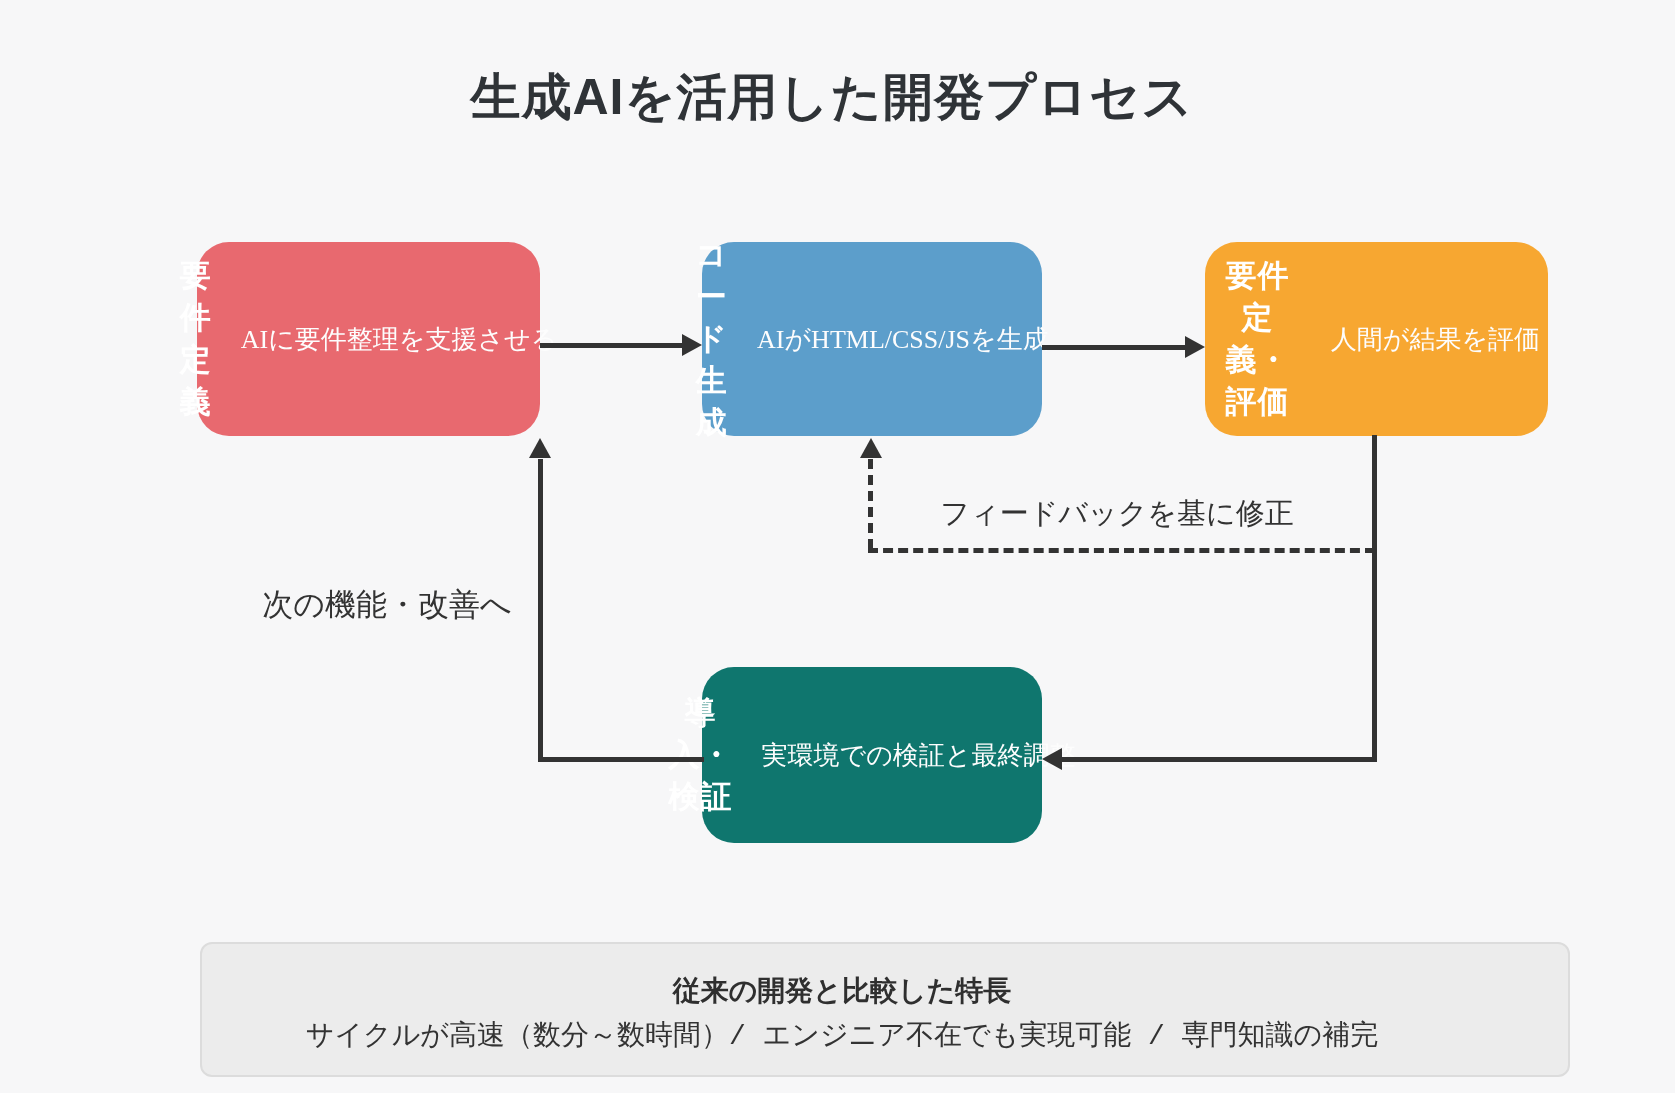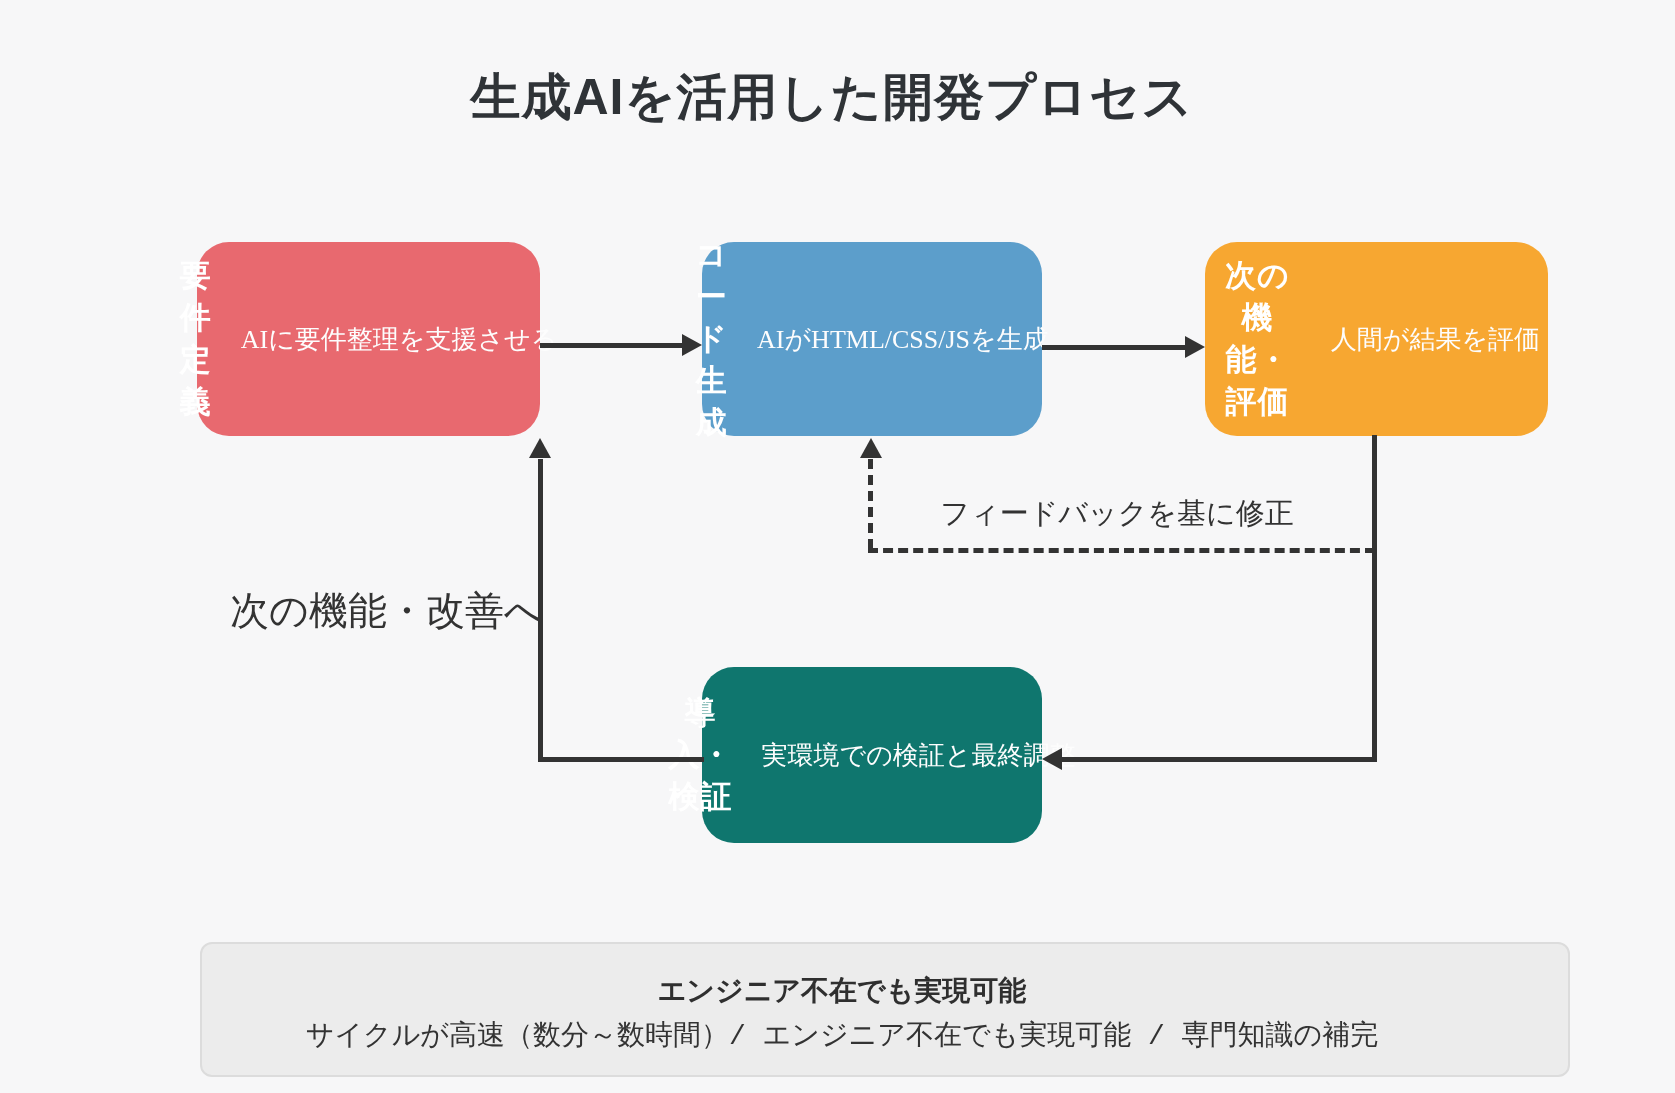--- a/index.html
+++ b/index.html
@@ -82,21 +82,21 @@
   .e5-head  { left: 497px; top: 406px; }
 
   .edge-label {
     position: absolute;
     font-family: "Liberation Serif", "DejaVu Serif", serif;
     color: #333333;
     text-align: center;
     white-space: nowrap;
   }
   .feedback-label { left: 850px; top: 462px; width: 470px; font-size: 29px; }
-  .loop-label     { left: 175px; top: 552px; width: 360px; font-size: 39px; }
+  .loop-label     { left: 175px; top: 552px; width: 360px; font-size: 31px; }
 
   .feature-box {
     position: absolute;
     left: 168px; top: 910px;
     width: 1370px; height: 135px;
     background: #ececec;
     border: 2px solid #dcdcdc;
     border-radius: 12px;
   }
   .feature-inner {
@@ -130,21 +130,21 @@
     <div class="node-title">要件定義</div>
     <div class="node-subtitle">AIに要件整理を支援させる</div>
   </div>
 
   <div class="node node-codegen" style="background: rgb(92, 158, 203);">
     <div class="node-title">コード生成</div>
     <div class="node-subtitle">AIがHTML/CSS/JSを生成</div>
   </div>
 
   <div class="node node-review" style="background: rgb(247, 167, 49);">
-    <div class="node-title">次の機能・評価</div>
+    <div class="node-title">要件定義・評価</div>
     <div class="node-subtitle">人間が結果を評価</div>
   </div>
 
   <div class="node node-deploy" style="background: #0f766e; gap: 13px;">
     <div class="node-title">導入・検証</div>
     <div class="node-subtitle">実環境での検証と最終調整</div>
   </div>
 
   <div class="line e1-line"></div>
   <div class="head head-right e1-head"></div>
@@ -161,18 +161,18 @@
   <div class="head head-up e4-head"></div>
   <div class="edge-label feedback-label">フィードバックを基に修正</div>
 
   <div class="line e5-hline"></div>
   <div class="line e5-vline"></div>
   <div class="head head-up e5-head"></div>
   <div class="edge-label loop-label">次の機能・改善へ</div>
 
   <div class="feature-box" style="background: rgb(236, 236, 236); border-color: rgb(220, 220, 220);">
     <div class="feature-inner">
-      <div class="feature-title">エンジニア不在でも実現可能</div>
+      <div class="feature-title">従来の開発と比較した特長</div>
       <div class="feature-desc">サイクルが高速（数分～数時間）/ エンジニア不在でも実現可能 / 専門知識の補完</div>
     </div>
   </div>
 
 </div>
 
 </body></html>

